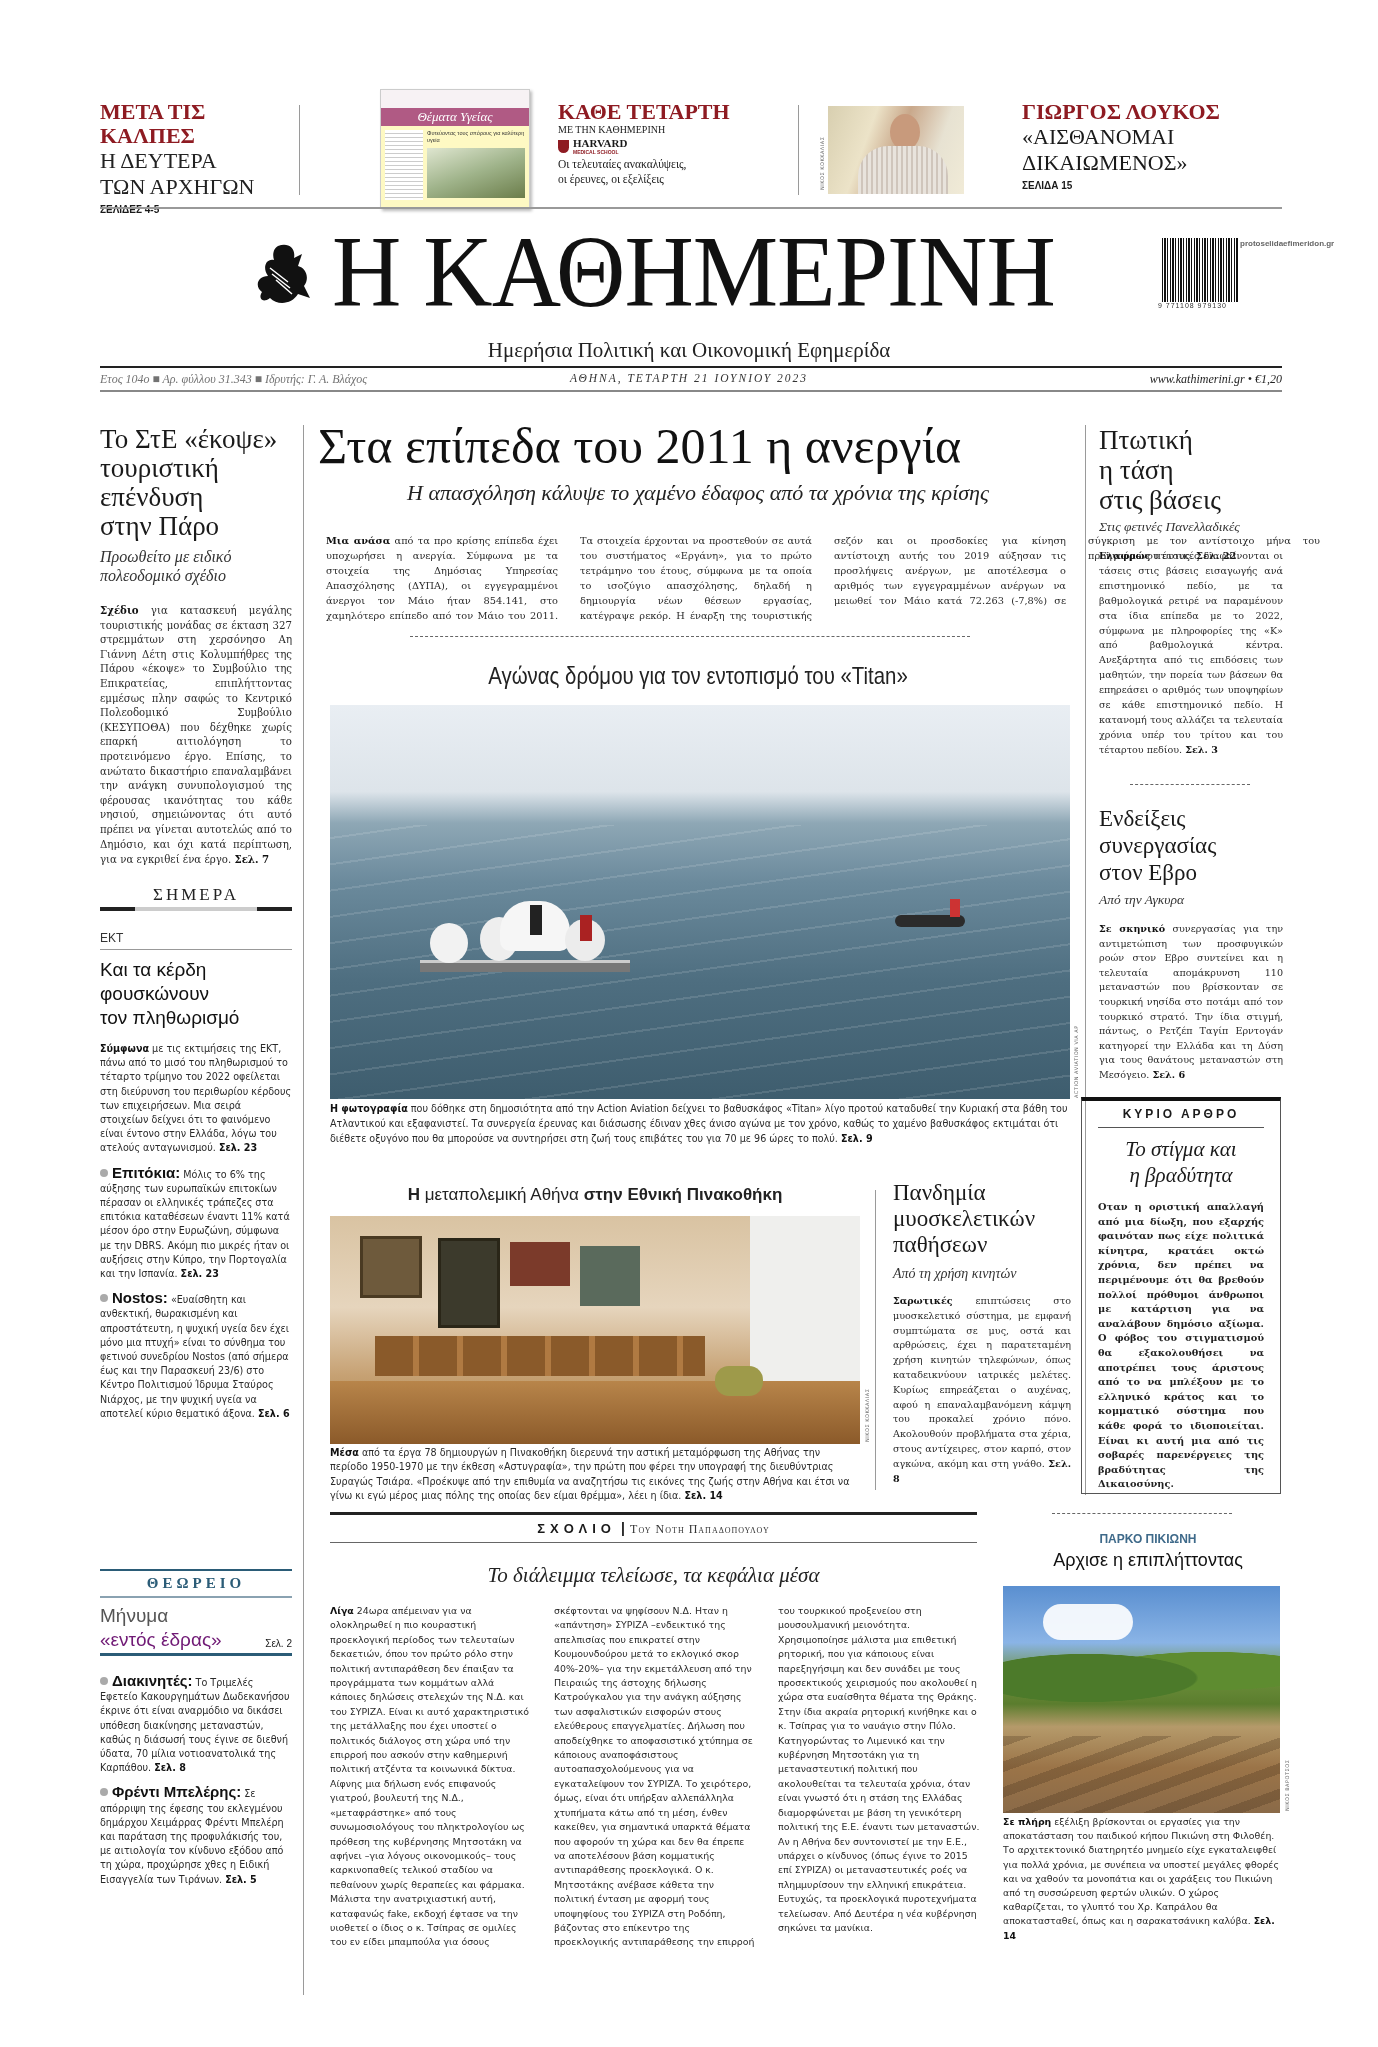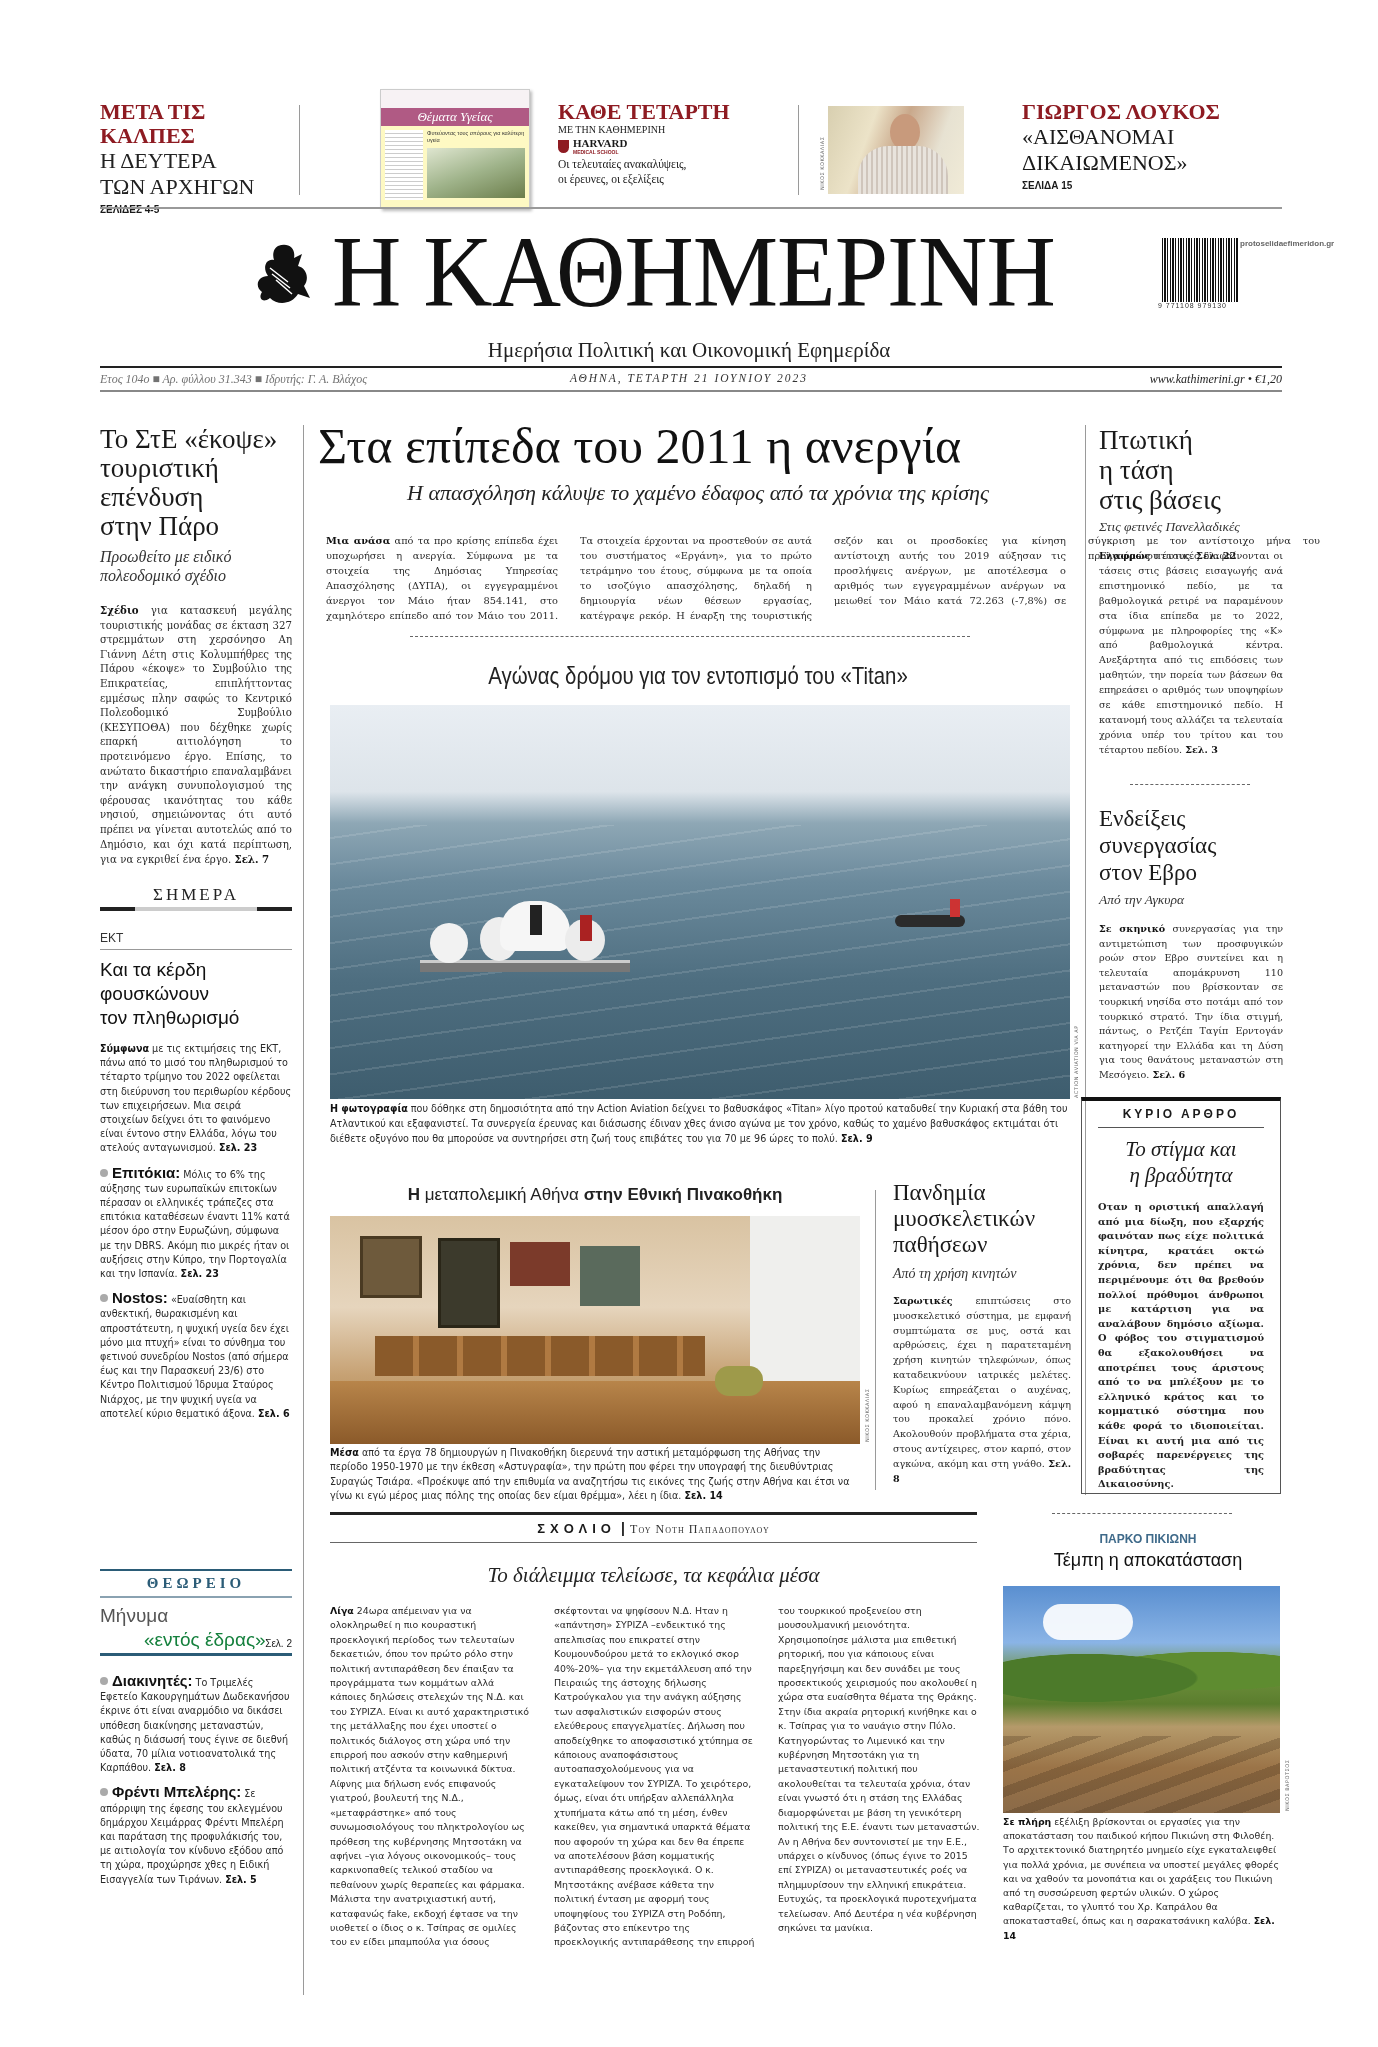--- a/index.html
+++ b/index.html
@@ -116,21 +116,21 @@
   <p class="body-txt" style="margin-top:12px; font-size:9.6px; line-height:14.2px; text-align:left;"><span class="lead">Σύμφωνα</span><span> με τις εκτιμήσεις της ΕΚΤ, πάνω από το μισό του πληθωρισμού το τέταρτο τρίμηνο του 2022 οφείλεται στη διεύρυνση του περιθωρίου κέρδους των επιχειρήσεων. Μια σειρά στοιχείων δείχνει ότι το φαινόμενο είναι έντονο στην Ελλάδα, λόγω του ατελούς ανταγωνισμού. </span><span class="ref">Σελ. 23</span></p>
   <p class="body-txt" style="margin-top:10px; font-size:9.6px; line-height:14.2px; text-align:left;"><span class="bullet-dot"></span><span class="bhead">Επιτόκια:</span><span> Μόλις το 6% της αύξησης των ευρωπαϊκών επιτοκίων πέρασαν οι ελληνικές τράπεζες στα επιτόκια καταθέσεων έναντι 11% κατά μέσον όρο στην Ευρωζώνη, σύμφωνα με την DBRS. Ακόμη πιο μικρές ήταν οι αυξήσεις στην Κύπρο, την Πορτογαλία και την Ισπανία. </span><span class="ref">Σελ. 23</span></p>
   <p class="body-txt" style="margin-top:10px; font-size:9.6px; line-height:14.2px; text-align:left;"><span class="bullet-dot"></span><span class="bhead">Nostos:</span><span> «Ευαίσθητη και ανθεκτική, θωρακισμένη και απροστάτευτη, η ψυχική υγεία δεν έχει μόνο μια πτυχή» είναι το σύνθημα του φετινού συνεδρίου Nostos (από σήμερα έως και την Παρασκευή 23/6) στο Κέντρο Πολιτισμού Ίδρυμα Σταύρος Νιάρχος, με την ψυχική υγεία να αποτελεί κύριο θεματικό άξονα. </span><span class="ref">Σελ. 6</span></p>
 </div>
 
 <div class="abs" style="left:100px; top:1569px; width:192px;">
   <div style="height:2px; background:#2b5c77;"></div>
   <div class="serif" style="text-align:center; font-size:15px; font-weight:bold; letter-spacing:4px; color:#2b5c77; padding:4px 0;">ΘΕΩΡΕΙΟ</div>
   <div style="height:2px; background:#8aa2b1;"></div>
   <div class="lsans" style="margin-top:6px; font-size:19px; line-height:24px; color:#555;">Μήνυμα</div>
-  <div class="lsans" style="font-size:19px; line-height:24px; color:#15803d;margin-left:44px;">«εντός έδρας»</div>
+  <div class="lsans" style="font-size:19px; line-height:24px; color:#701a75;">«εντός έδρας»</div>
   <div class="lsans" style="text-align:right; font-size:10px; margin-top:-14px;">Σελ. 2</div>
   <div style="margin-top:4px; height:3px; background:#2b5c77;"></div>
   <p class="body-txt" style="margin-top:18px; font-size:9.6px; line-height:14.2px; text-align:left;"><span class="bullet-dot"></span><span class="bhead">Διακινητές:</span><span> Το Τριμελές Εφετείο Κακουργημάτων Δωδεκανήσου έκρινε ότι είναι αναρμόδιο να δικάσει υπόθεση διακίνησης μεταναστών, καθώς η διάσωσή τους έγινε σε διεθνή ύδατα, 70 μίλια νοτιοανατολικά της Καρπάθου. </span><span class="ref">Σελ. 8</span></p>
   <p class="body-txt" style="margin-top:10px; font-size:9.6px; line-height:14.2px; text-align:left;"><span class="bullet-dot"></span><span class="bhead">Φρέντι Μπελέρης:</span><span> Σε απόρριψη της έφεσης του εκλεγμένου δημάρχου Χειμάρρας Φρέντι Μπελέρη και παράταση της προφυλάκισής του, με αιτιολογία τον κίνδυνο εξόδου από τη χώρα, προχώρησε χθες η Ειδική Εισαγγελία των Τιράνων. </span><span class="ref">Σελ. 5</span></p>
 </div>
 
 <div class="abs serif" style="left:318px; top:418px; width:760px; font-size:50px; line-height:56px; white-space:nowrap; color:#111;">Στα επίπεδα του 2011 η ανεργία</div>
 <div class="abs serif" style="left:318px; top:480px; width:760px; text-align:center; font-size:22px; font-style:italic; color:#222;">Η απασχόληση κάλυψε το χαμένο έδαφος από τα χρόνια της κρίσης</div>
 <div class="abs cols3 body-serif" style="left:326px; top:533px; width:740px; height:92px; font-size:9.8px; line-height:15px;">
   <span class="lead">Μια ανάσα</span><span> από τα προ κρίσης επίπεδα έχει υποχωρήσει η ανεργία. Σύμφωνα με τα στοιχεία της Δημόσιας Υπηρεσίας Απασχόλησης (ΔΥΠΑ), οι εγγεγραμμένοι άνεργοι τον Μάιο ήταν 854.141, στο χαμηλότερο επίπεδο από τον Μάιο του 2011. Τα στοιχεία έρχονται να προστεθούν σε αυτά του συστήματος «Εργάνη», για το πρώτο τετράμηνο του έτους, σύμφωνα με τα οποία το ισοζύγιο απασχόλησης, δηλαδή η δημιουργία νέων θέσεων εργασίας, κατέγραψε ρεκόρ. Η έναρξη της τουριστικής σεζόν και οι προσδοκίες για κίνηση αντίστοιχη αυτής του 2019 αύξησαν τις προσλήψεις ανέργων, με αποτέλεσμα ο αριθμός των εγγεγραμμένων ανέργων να μειωθεί τον Μάιο κατά 72.263 (-7,8%) σε σύγκριση με τον αντίστοιχο μήνα του προηγούμενου έτους. </span><span class="ref">Σελ. 22</span>
@@ -214,20 +214,20 @@
   <div class="lsans" style="text-align:center; font-size:12px; font-weight:bold; letter-spacing:3px;">ΚΥΡΙΟ ΑΡΘΡΟ</div>
   <div style="height:1px; background:#555; margin:6px 0 8px;"></div>
   <div class="serif" style="text-align:center; font-size:21px; line-height:26px; font-style:italic;">Το στίγμα και</div>
   <div class="serif" style="text-align:center; font-size:21px; line-height:26px; font-style:italic;">η βραδύτητα</div>
   <p class="body-serif" style="margin-top:12px; font-size:9.8px; line-height:14.6px; font-weight:bold; color:#222;">Οταν η οριστική απαλλαγή από μια δίωξη, που εξαρχής φαινόταν πως είχε πολιτικά κίνητρα, κρατάει οκτώ χρόνια, δεν πρέπει να περιμένουμε ότι θα βρεθούν πολλοί πρόθυμοι άνθρωποι με κατάρτιση για να αναλάβουν δημόσιο αξίωμα. Ο φόβος του στιγματισμού θα εξακολουθήσει να αποτρέπει τους άριστους από το να μπλέξουν με το ελληνικό κράτος και το κομματικό σύστημα που κάθε φορά το ιδιοποιείται. Είναι κι αυτή μια από τις σοβαρές παρενέργειες της βραδύτητας της Δικαιοσύνης.</p>
 </div>
 
 <div class="dash" style="left:1052px; top:1513px; width:180px;"></div>
 
 <div class="abs lsans" style="left:1003px; top:1532px; width:290px; text-align:center; font-size:12px; font-weight:bold; color:#3f6a8a;">ΠΑΡΚΟ ΠΙΚΙΩΝΗ</div>
-<div class="abs lsans" style="left:1003px; top:1550px; width:290px; text-align:center; font-size:18px; color:#111;">Τέμπη η αποκατάσταση</div>
+<div class="abs lsans" style="left:1003px; top:1550px; width:290px; text-align:center; font-size:18px; color:#111;">Αρχισε η επιπλήττοντας</div>
 <div class="abs" style="left:1003px; top:1586px; width:277px; height:227px; background:linear-gradient(180deg,#5a8fd0 0%,#8ab4e6 25%,#6c8f3a 40%,#5b7d2e 52%,#b59a6a 62%,#9b7448 80%,#8a6a48 100%); overflow:hidden;">
   <div style="position:absolute; left:40px; top:18px; width:90px; height:36px; border-radius:20px; background:rgba(255,255,255,0.9);"></div>
   <div style="position:absolute; left:0; top:50px; width:277px; height:70px; background:radial-gradient(ellipse at 30% 60%,#4c7a2a 0 40%,transparent 41%),radial-gradient(ellipse at 75% 50%,#5e8c30 0 38%,transparent 39%);"></div>
   <div style="position:absolute; left:0; top:150px; width:277px; height:77px; background:repeating-linear-gradient(160deg,rgba(60,40,20,0.25) 0 10px,transparent 10px 24px);"></div>
 </div>
 <div class="credit" style="left:1284px; top:1745px; height:66px;">ΝΙΚΟΣ ΒΑΡΟΤΣΟΣ</div>
 <p class="abs body-txt" style="left:1003px; top:1815px; width:277px; font-size:9.4px; line-height:14.2px; text-align:left;"><span class="lead">Σε πλήρη</span><span> εξέλιξη βρίσκονται οι εργασίες για την αποκατάσταση του παιδικού κήπου Πικιώνη στη Φιλοθέη. Το αρχιτεκτονικό διατηρητέο μνημείο είχε εγκαταλειφθεί για πολλά χρόνια, με συνέπεια να υποστεί μεγάλες φθορές και να χαθούν τα μονοπάτια και οι χαράξεις του Πικιώνη από τη συσσώρευση φερτών υλικών. Ο χώρος καθαρίζεται, το γλυπτό του Χρ. Καπράλου θα αποκατασταθεί, όπως και η σαρακατσάνικη καλύβα. </span><span class="ref">Σελ. 14</span></p>
 
 </body></html>

